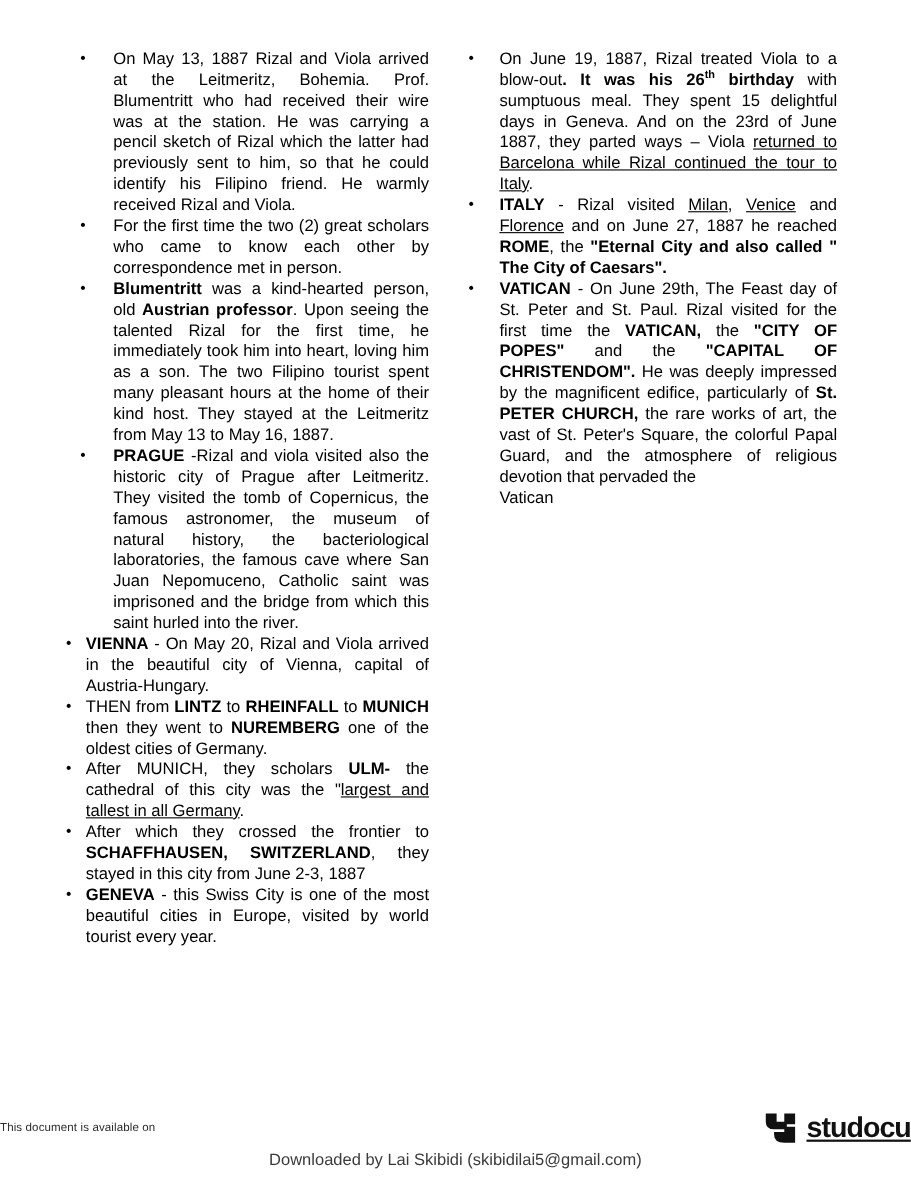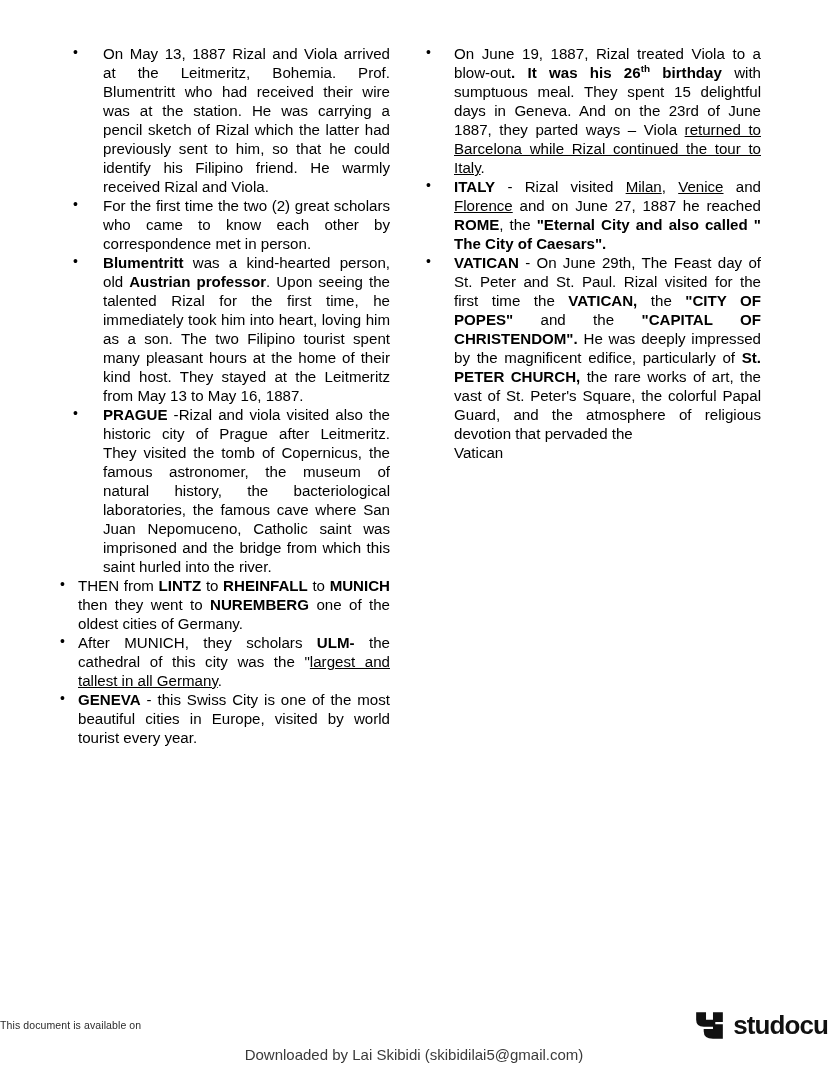--- a/index.html
+++ b/index.html
@@ -109,20 +109,21 @@
     height: 29px;
     flex: 0 0 29px;
   }
   .brand-word {
     font-size: 26px;
     font-weight: bold;
     letter-spacing: -0.9px;
     color: #111111;
     line-height: 1;
     white-space: nowrap;
+    text-decoration: underline;
   }
   .footer-row2 {
     margin-top: 4px;
     font-size: 15px;
     color: #3a3a3a;
     white-space: nowrap;
   }
 </style>
 </head>
 <body>
@@ -132,22 +133,24 @@
   <div class="columns">
 
     <div class="col col-left">
       <ul class="bullets indent-2" id="left-group-a">
           <li class="bullet"><span>On May 13, 1887 Rizal and Viola arrived at the Leitmeritz, Bohemia. Prof. Blumentritt who had received their wire was at the station. He was carrying a pencil sketch of Rizal which the latter had previously sent to him, so that he could identify his Filipino friend. He warmly received Rizal and Viola.</span></li>
           <li class="bullet"><span>For the first time the two (2) great scholars who came to know each other by correspondence met in person.</span></li>
           <li class="bullet"><b><span>Blumentritt</span></b><span> was a kind-hearted person, old </span><b><span>Austrian professor</span></b><span>. Upon seeing the talented Rizal for the first time, he immediately took him into heart, loving him as a son. The two Filipino tourist spent many pleasant hours at the home of their kind host. They stayed at the Leitmeritz from May 13 to May 16, 1887.</span></li>
           <li class="bullet"><b><span>PRAGUE</span></b><span> -Rizal and viola visited also the historic city of Prague after Leitmeritz. They visited the tomb of Copernicus, the famous astronomer, the museum of natural history, the bacteriological laboratories, the famous cave where San Juan Nepomuceno, Catholic saint was imprisoned and the bridge from which this saint hurled into the river.</span></li>
         </ul>
       <ul class="bullets indent-1" id="left-group-b">
+          <li class="bullet"><b><span>VIENNA</span></b><span> - On May 20, Rizal and Viola arrived in the beautiful city of Vienna, capital of Austria-Hungary.</span></li>
           <li class="bullet"><span>THEN from </span><b><span>LINTZ</span></b><span> to </span><b><span>RHEINFALL</span></b><span> to </span><b><span>MUNICH</span></b><span> then they went to </span><b><span>NUREMBERG</span></b><span> one of the oldest cities of Germany.</span></li>
           <li class="bullet"><span>After MUNICH, they scholars </span><b><span>ULM-</span></b><span> the cathedral of this city was the "</span><u><span>largest and tallest in all Germany</span></u><span>.</span></li>
+          <li class="bullet"><span>After which they crossed the frontier to </span><b><span>SCHAFFHAUSEN, SWITZERLAND</span></b><span>, they stayed in this city from June 2-3, 1887</span></li>
           <li class="bullet"><b><span>GENEVA</span></b><span> - this Swiss City is one of the most beautiful cities in Europe, visited by world tourist every year.</span></li>
         </ul>
     </div>
 
     <div class="col col-right">
       <ul class="bullets indent-r" id="right-group">
           <li class="bullet"><span>On June 19, 1887, Rizal treated Viola to a blow-out</span><b><span>. It was his 26</span></b><b><span><sup>th</sup></span></b><b><span> birthday</span></b><span> with sumptuous meal. They spent 15 delightful days in Geneva. And on the 23rd of June 1887, they parted ways – Viola </span><u><span>returned to Barcelona while Rizal continued the tour to Italy</span></u><span>.</span></li>
           <li class="bullet"><b><span>ITALY</span></b><span> - Rizal visited </span><u><span>Milan</span></u><span>, </span><u><span>Venice</span></u><span> and </span><u><span>Florence</span></u><span> and on June 27, 1887 he reached </span><b><span>ROME</span></b><span>, the </span><b><span>"Eternal City and also called " The City of Caesars".</span></b></li>
           <li class="bullet"><b><span>VATICAN</span></b><span> - On June 29th, The Feast day of St. Peter and St. Paul. Rizal visited for the first time the </span><b><span>VATICAN,</span></b><span> the </span><b><span>"CITY OF POPES"</span></b><span> and the </span><b><span>"CAPITAL OF CHRISTENDOM".</span></b><span> He was deeply impressed by the magnificent edifice, particularly of </span><b><span>St. PETER CHURCH,</span></b><span> the rare works of art, the vast of St. Peter's Square, the colorful Papal Guard, and the atmosphere of religious devotion that pervaded the</span><br><span class="nojust">Vatican</span></li>
         </ul>

